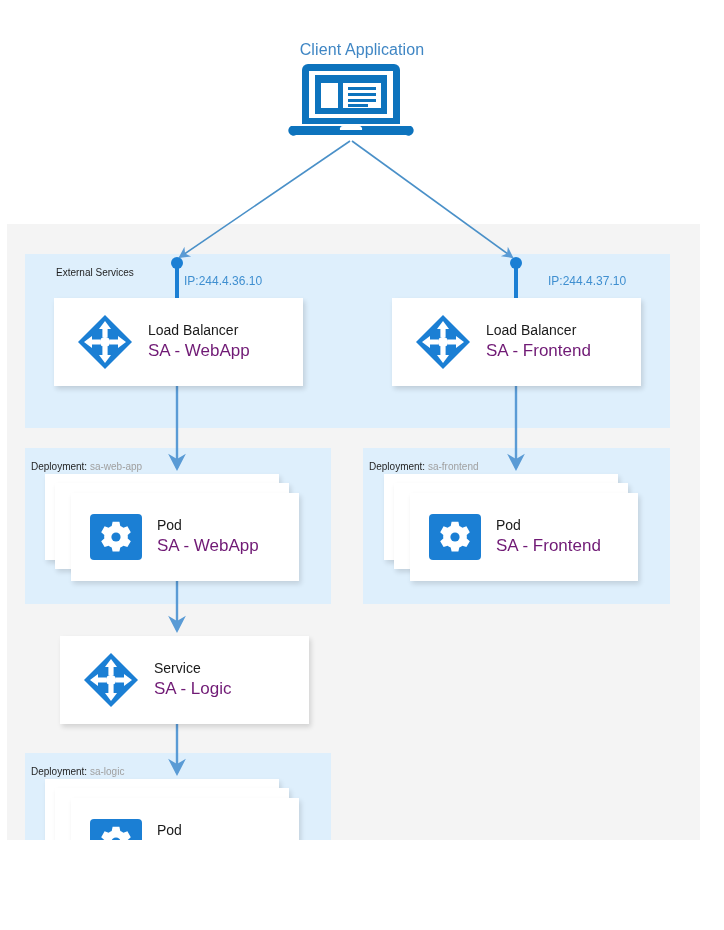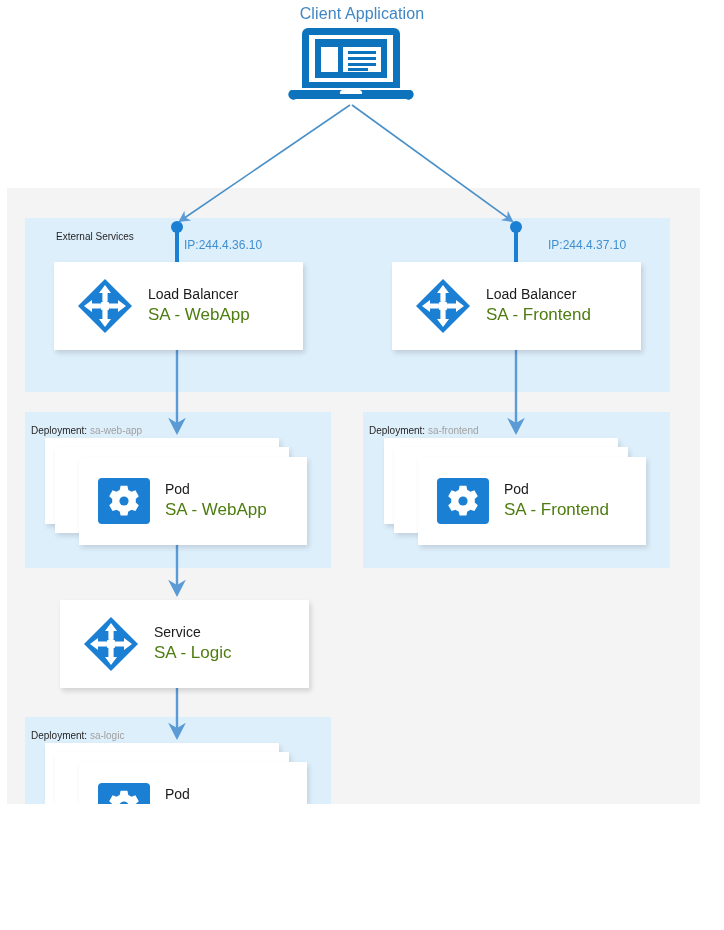--- a/index.html
+++ b/index.html
@@ -9,20 +9,21 @@
   }
   body {
     font-family: "Liberation Sans", sans-serif;
   }
   #canvas {
     position: relative;
     width: 724px;
     height: 804px;
     background: #ffffff;
     overflow: hidden;
+    margin-top: 36px;
   }
 
   
   #client-title {
     position: absolute;
     left: 0;
     top: 5px;
     width: 724px;
     text-align: center;
     font-size: 16px;
@@ -103,21 +104,21 @@
   }
   .card-text { display: flex; flex-direction: column; justify-content: center; }
   .card-title {
     font-size: 14px;
     color: #1a1a1a;
     line-height: 1.25;
     white-space: nowrap;
   }
   .card-sub {
     font-size: 17px;
-    color: #4d7c0f;
+    color: #701a75;
     line-height: 1.3;
     white-space: nowrap;
   }
 
   
   #card-lb-webapp   { left: 54px;  top: 262px; width: 249px; height: 88px; }
   #card-lb-frontend { left: 392px; top: 262px; width: 249px; height: 88px; }
   #card-service     { left: 60px;  top: 600px; width: 249px; height: 88px; }
 
   
@@ -131,21 +132,21 @@
   #stack-logic    { left: 45px;  top: 743px; }
 
   .pod-stack .sheet {
     position: absolute;
     background: #ffffff;
     box-shadow: 2px 3px 5px rgba(0,0,0,0.13);
   }
   .pod-stack .sheet-back  { left: 0px;  top: 0px;  width: 234px; height: 86px; }
   .pod-stack .sheet-mid   { left: 10px; top: 9px;  width: 234px; height: 86px; }
   .pod-stack .sheet-front {
-    left: 34px; top: 19px; width: 228px; height: 88px;
+    left: 26px; top: 19px; width: 228px; height: 88px;
     display: flex; align-items: center; box-sizing: border-box;
   }
   .pod-stack .sheet-front .card-icon { margin-left: 16px; margin-right: 12px; }
 
   
   .ip-label {
     position: absolute;
     font-size: 12px;
     color: #3f8fd0;
     white-space: nowrap;

